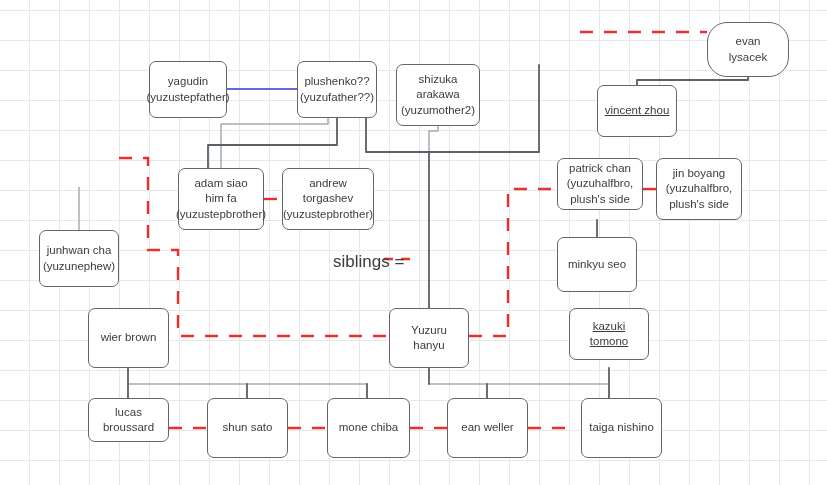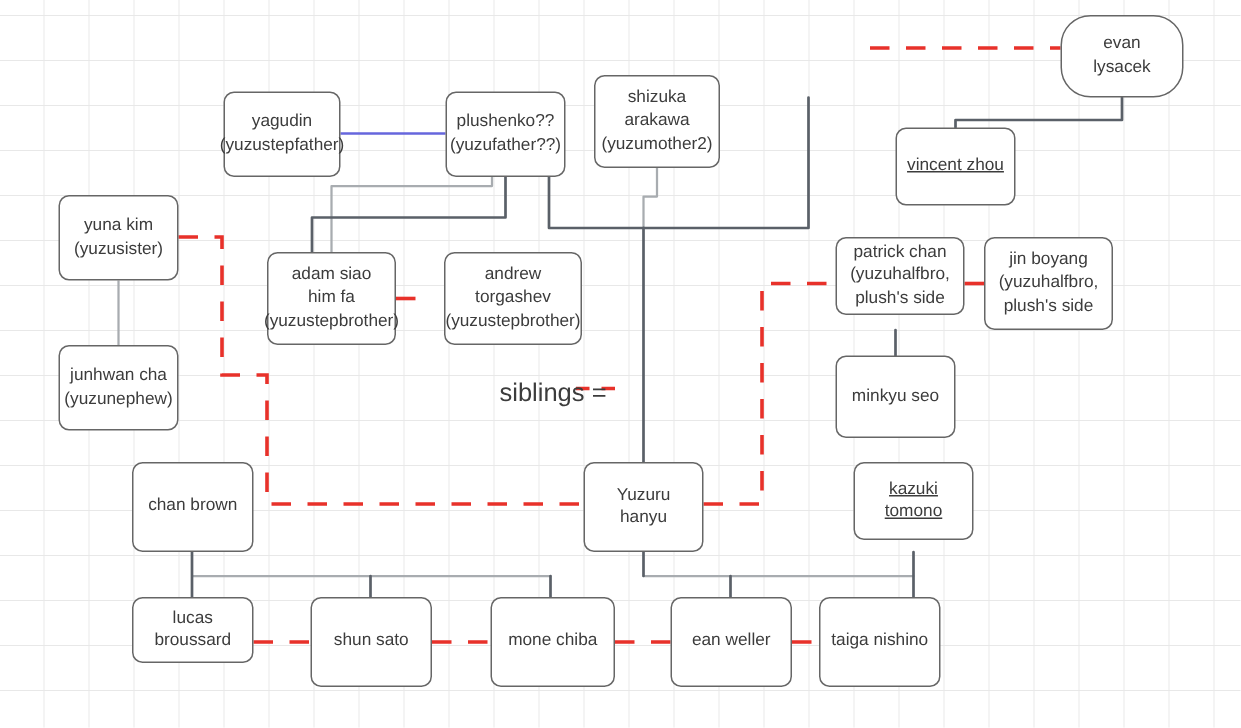--- a/index.html
+++ b/index.html
@@ -104,48 +104,46 @@
       <line x1="384" y1="259" x2="410" y2="259" stroke="#e8312a" stroke-width="2.4" stroke-dasharray="9 8"></line>
     </g>
   </svg>
 
   <div class="legend" style="left:333px; top:252px;">siblings =</div>
 
   <div class="node" style="left:297px; top:61px;  width:80px;  height:57px;">plushenko??
 (yuzufather??)</div>
   <div class="node" style="left:149px; top:61px;  width:78px;  height:57px;">yagudin
 (yuzustepfather)</div>
-  <div class="node" style="left:396px; top:50px;  width:84px;  height:62px;">shizuka
+  <div class="node" style="left:396px; top:64px;  width:84px;  height:62px;">shizuka
 arakawa
 (yuzumother2)</div>
-  <div class="node" style="left:707px; top:10px;  width:82px;  height:55px;border-radius:20px;">evan
+  <div class="node" style="left:707px; top:22px;  width:82px;  height:55px;border-radius:20px;">evan
 lysacek</div>
   <div class="node" style="left:597px; top:85px;  width:80px;  height:52px;text-decoration:underline;">vincent zhou</div>
-  <div class="node" style="left:39px;  top:130px; width:80px;  height:57px;">yuna kim
-(yuzusister)</div>
   <div class="node" style="left:39px;  top:230px; width:80px;  height:57px;">junhwan cha
 (yuzunephew)</div>
   <div class="node" style="left:178px; top:168px; width:86px;  height:62px;">adam siao
 him fa
 (yuzustepbrother)</div>
-  <div class="node" style="left:296px; top:168px; width:92px;  height:62px;">andrew
+  <div class="node" style="left:282px; top:168px; width:92px;  height:62px;">andrew
 torgashev
 (yuzustepbrother)</div>
   <div class="node" style="left:557px; top:158px; width:86px;  height:52px;">patrick chan
 (yuzuhalfbro,
 plush's side</div>
   <div class="node" style="left:656px; top:158px; width:86px;  height:62px;">jin boyang
 (yuzuhalfbro,
 plush's side</div>
   <div class="node" style="left:557px; top:237px; width:80px;  height:55px;">minkyu seo</div>
-  <div class="node" style="left:88px;  top:308px; width:81px;  height:60px;">chan brown</div>
+  <div class="node" style="left:88px;  top:308px; width:81px;  height:60px;">wier brown</div>
   <div class="node" style="left:389px; top:308px; width:80px;  height:60px;">Yuzuru
 hanyu</div>
   <div class="node" style="left:569px; top:308px; width:80px;  height:52px;text-decoration:underline;">kazuki
 tomono</div>
   <div class="node" style="left:88px;  top:398px; width:81px;  height:44px;">lucas
 broussard</div>
   <div class="node" style="left:207px; top:398px; width:81px;  height:60px;">shun sato</div>
   <div class="node" style="left:327px; top:398px; width:83px;  height:60px;">mone chiba</div>
   <div class="node" style="left:447px; top:398px; width:81px;  height:60px;">ean weller</div>
-  <div class="node" style="left:546px; top:398px; width:81px;  height:60px;">taiga nishino</div>
+  <div class="node" style="left:581px; top:398px; width:81px;  height:60px;">taiga nishino</div>
 
 </div>
 
 </body></html>

